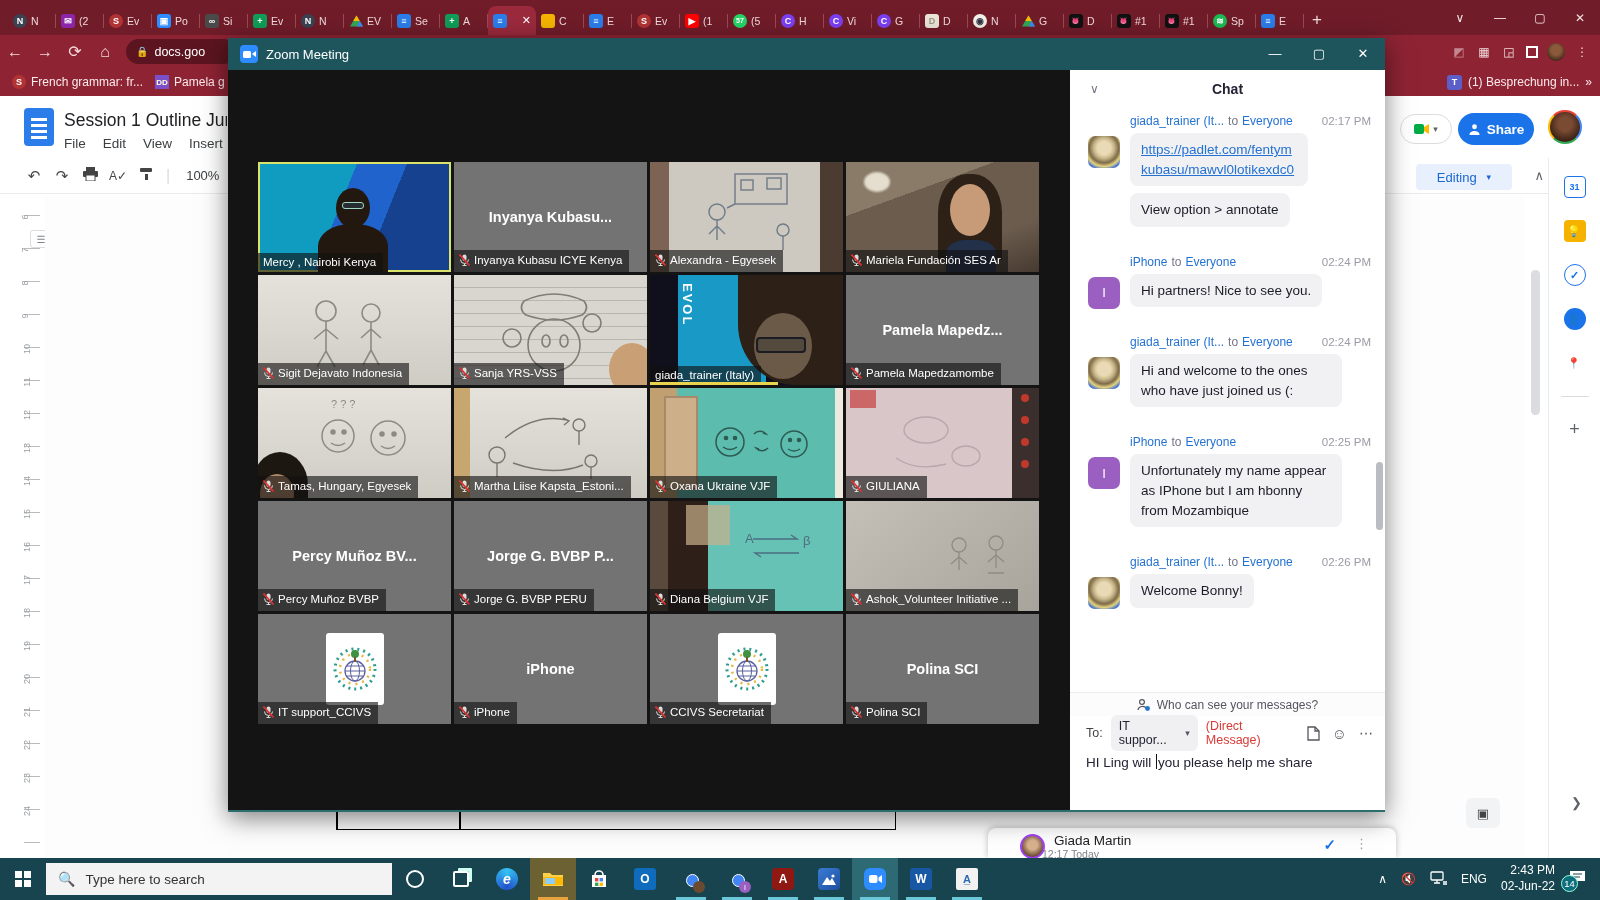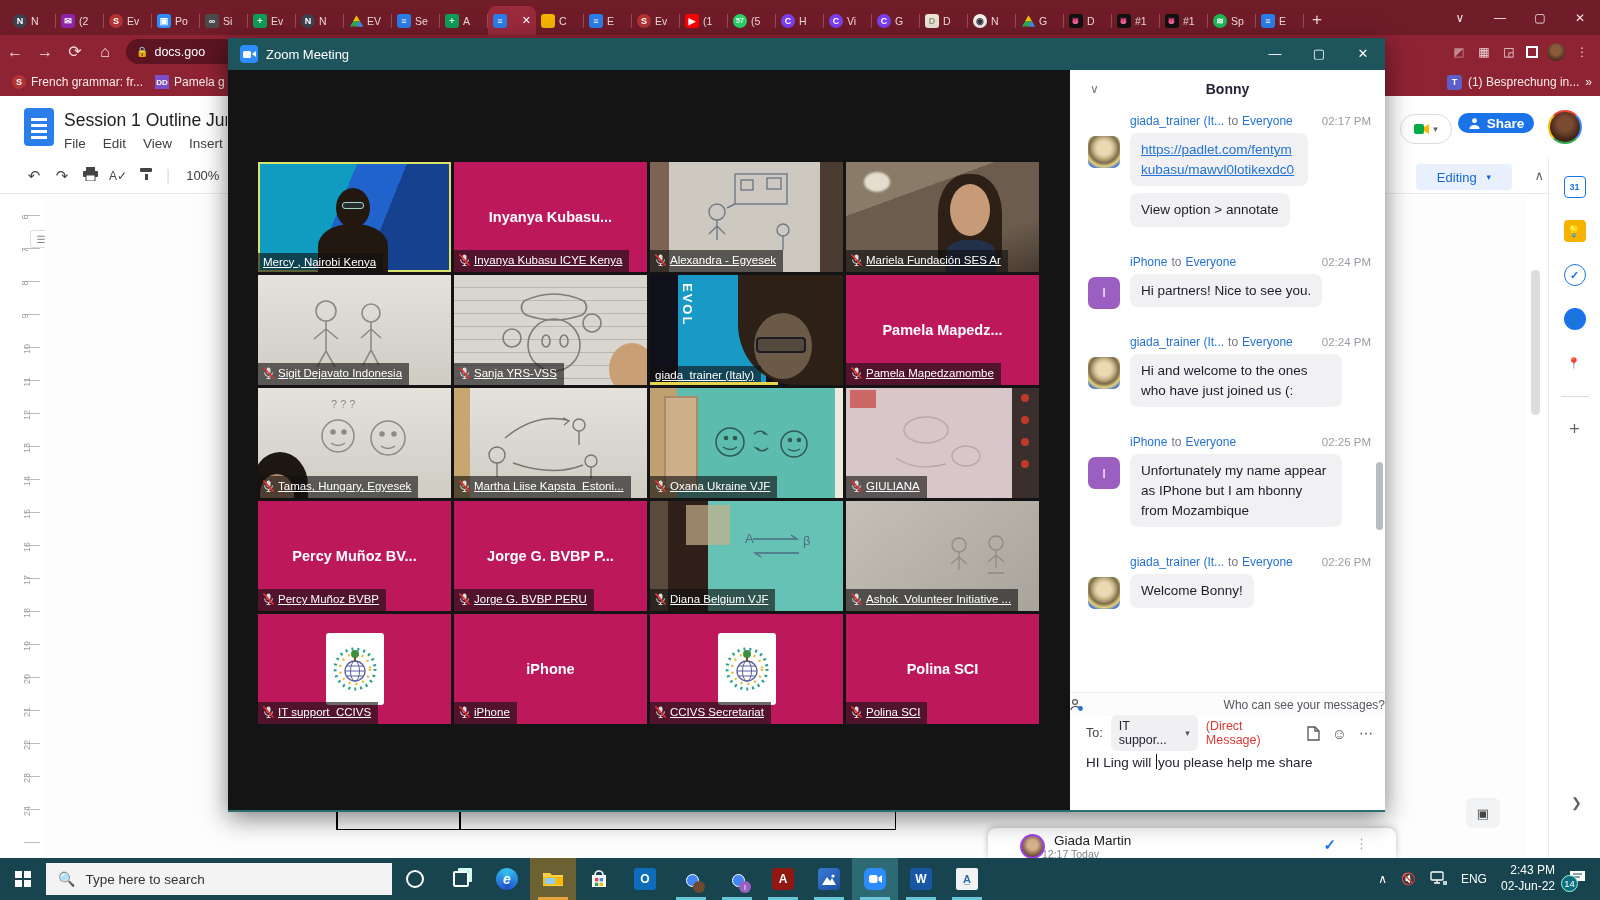--- a/index.html
+++ b/index.html
@@ -33,21 +33,21 @@
   .bmk { display:flex; align-items:center; gap:5px; margin-left:12px; white-space:nowrap; }
   .bmk-right { position:absolute; right:8px; top:0; height:28px; display:flex; align-items:center; gap:6px; }
 
   
   .docs { position:absolute; left:0; top:96px; width:1600px; height:762px; background:#fff; }
   .docs-icon { position:absolute; left:24px; top:12px; width:30px; height:38px; background:#2b7de9; border-radius:4px; }
   .docs-icon::after{ content:""; position:absolute; left:7px; top:10px; width:16px; height:2.5px; background:#fff; box-shadow:0 6px 0 #fff, 0 12px 0 #fff, 0 18px 0 #fff; }
   .docs-title { position:absolute; left:64px; top:14px; font-size:17.5px; color:#202124; white-space:nowrap; width:163px; overflow:hidden; }
   .docs-menu { position:absolute; left:64px; top:40px; display:flex; gap:17px; font-size:13.5px; color:#3c4043; width:165px; overflow:hidden; }
   .meet-pill { position:absolute; right:148px; top:18px; width:52px; height:30px; border:1px solid #dadce0; border-radius:15px; display:flex; align-items:center; justify-content:center; gap:3px; background:#fff; }
-  .share-btn { position:absolute; right:66px; top:17px; width:76px; height:20px; background:#1a73e8; color:#fff; border-radius:16px; display:flex; align-items:center; justify-content:center; gap:6px; font-size:13.5px; font-weight:bold; }
+  .share-btn { position:absolute; right:66px; top:17px; width:76px; height:32px; background:#1a73e8; color:#fff; border-radius:16px; display:flex; align-items:center; justify-content:center; gap:6px; font-size:13.5px; font-weight:bold; }
   .docs-avatar { position:absolute; right:18px; top:14px; width:34px; height:34px; border-radius:50%; background:radial-gradient(circle at 50% 40%, #7a4a33 30%, #3c2417 70%); border:2.5px solid; border-color:#ea4335 #4285f4 #34a853 #fbbc04; }
   .toolbar { position:absolute; left:0; top:62px; width:1600px; height:36px; background:#fff; border-bottom:1px solid #e8eaed; display:flex; align-items:center; color:#444; }
   .tool { width:28px; text-align:center; font-size:15px; }
   .zoom-dd { display:flex; align-items:center; gap:20px; font-size:13px; margin-left:10px; color:#3c4043; }
   .editing-pill { position:absolute; right:88px; top:68px; width:96px; height:26px; background:#e8f0fe; border-radius:4px; color:#1967d2; font-size:13px; display:flex; align-items:center; justify-content:center; gap:10px; }
   .collapse-up { position:absolute; right:56px; top:72px; color:#5f6368; font-size:13px; }
   .ruler { position:absolute; left:24px; top:104px; width:16px; height:658px; background:repeating-linear-gradient(to bottom,#fff 0 15px,#bbb 15px 16px, #fff 16px 33px); }
   .ruler .num { position:absolute; left:-2px; transform:rotate(-90deg); font-size:9px; color:#9aa0a6; }
   .outline-btn { position:absolute; left:30px; top:134px; width:22px; height:18px; border:1px solid #dadce0; border-radius:3px; color:#80868b; font-size:10px; display:flex; align-items:center; justify-content:center; }
   .page { position:absolute; left:45px; top:100px; right:75px; bottom:0; background:#fdfdfd; }
@@ -71,23 +71,23 @@
   .zoomwin { position:absolute; left:228px; top:38px; width:1157px; height:774px; box-shadow:0 6px 24px rgba(0,0,0,.5); display:flex; flex-direction:column; border-bottom:2px solid #2c6e6e; }
   .ztitle { height:32px; background:#1e545c; display:flex; align-items:center; color:#fff; font-size:13px; gap:8px; padding-left:12px; flex:none; }
   .zcam { width:18px; height:18px; background:#2d8cff; border-radius:4px; position:relative; }
   .zcam::after { content:""; position:absolute; left:3px; top:5.5px; width:8px; height:7px; background:#fff; border-radius:1.5px; }
   .zcam::before { content:""; position:absolute; right:2.2px; top:5.8px; border-top:3.2px solid transparent; border-bottom:3.2px solid transparent; border-right:4px solid #fff; }
   .zctrl { margin-left:auto; display:flex; height:32px; }
   .zctrl span { width:44px; text-align:center; line-height:32px; font-size:13px; }
   .zbody { flex:1; display:flex; min-height:0; }
   .varea { width:842px; background:#141414; position:relative; flex:none; }
   .vgrid { position:absolute; left:30px; top:92px; width:779px; display:grid; grid-template-columns:repeat(4,193px); grid-auto-rows:110px; gap:3px; }
-  .tile { position:relative; background:#be185d; overflow:hidden; }
+  .tile { position:relative; background:#737373; overflow:hidden; }
   .tile.activeb { outline:2px solid #d9e36b; outline-offset:-2px; }
-  .vlabel { position:absolute; left:0; bottom:0; max-width:96%; background:rgba(16,16,16,.62); color:#fff; font-size:11.5px; line-height:1; padding:4px 7px 4px 5px; display:flex; align-items:center; gap:4px; white-space:nowrap; overflow:hidden;text-decoration:underline; }
+  .vlabel { position:absolute; left:0; bottom:0; max-width:96%; background:rgba(16,16,16,.62); color:#fff; font-size:11.5px; line-height:1; padding:4px 7px 4px 5px; display:flex; align-items:center; gap:4px; white-space:nowrap; overflow:hidden; }
   .cname { position:absolute; inset:0; display:flex; align-items:center; justify-content:center; color:#fff; font-weight:bold; font-size:14.5px; padding:0 8px; text-align:center; }
   .yline { position:absolute; left:0; bottom:0; height:3px; width:128px; background:#e8d44d; }
   .micm { flex:none; }
 
   
   .bg-mercy { background:linear-gradient(112deg,#0f9cc0 0 42%,#2063cc 42% 63%,#15418f 63% 100%); }
   .bg-dim { background:linear-gradient(160deg,#8a7a68 0 30%,#6b5c4e 30% 70%,#473a30 100%); }
   .bg-held { background:linear-gradient(90deg,#7d6353 0 10%,#cdc9c0 10% 88%,#4b3b30 88%); }
   .bg-paper { background:linear-gradient(180deg,#e4e2db,#cfccc4); }
   .bg-notebook { background:repeating-linear-gradient(180deg,#d9d6cf 0 12px,#b9b6af 12px 13px); }
@@ -114,21 +114,21 @@
   .msg-head { display:flex; align-items:baseline; gap:4px; font-size:12px; margin-bottom:5px; white-space:nowrap; }
   .m-sender,.m-to { color:#2472d2; }
   .m-word { color:#747487; }
   .m-time { margin-left:auto; color:#9a9aa5; font-size:11.5px;padding-left:8px; }
   .m-avatar { position:absolute; left:0; top:22px; width:32px; height:32px; border-radius:7px; display:flex; align-items:center; justify-content:center; color:#fff; font-size:13px; }
   .av-giada { background:radial-gradient(circle at 50% 38%, #ead9b5 26%, #c9b88a 40%, #7d6a4b 58%, #e3d27e 72%, #3d6ed6 86%); }
   .av-purple { background:#9a5fc0; }
   .bubble { background:#f1f1f4; border-radius:8px; padding:7px 11px; font-size:13.5px; color:#1c1c28; max-width:212px; width:fit-content; margin-bottom:7px; line-height:1.45; }
   .bubble.link { color:#2472d2; text-decoration:underline; word-break:break-all; max-width:178px; }
   .chat-scroll { position:absolute; right:2px; top:392px; width:7px; height:68px; background:#b9bcc2; border-radius:4px; }
-  .privacy { flex:none; height:24px; border-top:1px solid #ececf1; display:flex; align-items:center; justify-content:space-between; gap:6px; color:#55555f; font-size:12px; background:#fcfcfd; }
+  .privacy { flex:none; height:24px; border-top:1px solid #ececf1; display:flex; align-items:center; justify-content:center; gap:6px; color:#55555f; font-size:12px; background:#fcfcfd; }
   .to-row { flex:none; height:34px; display:flex; align-items:center; gap:8px; padding:0 12px 0 16px; font-size:12.5px; color:#444; }
   .to-pill { background:#f0f0f3; border-radius:6px; padding:4px 8px; display:flex; gap:6px; align-items:center; color:#232333; }
   .dm { color:#d93a35; }
   .to-icons { margin-left:auto; display:flex; gap:12px; align-items:center; color:#55555f; font-size:14px; }
   .input-row { flex:none; padding:4px 16px 0 16px; font-size:13.5px; color:#232333; height:60px; }
   .caret { display:inline-block; width:1px; height:15px; background:#111; vertical-align:-2px; margin:0 1px; }
 
   
   .taskbar { position:absolute; left:0; top:858px; width:1600px; height:42px; background:#17444e; display:flex; align-items:center; z-index:50; }
   .startbtn { width:46px; height:42px; display:flex; align-items:center; justify-content:center; }
@@ -770,21 +770,21 @@
                   </svg></span>
                 <span>Polina SCI</span>
               </div>
             </div>
           </div>
       </div>
 
       <div class="chat">
         <div class="chat-head">
           <span class="chat-collapse">∨</span>
-          <span class="chat-title">Bonny</span>
+          <span class="chat-title">Chat</span>
         </div>
         <div class="msgs" id="msgs">
             <div class="msg">
               <div class="msg-head">
                 <span class="m-sender">giada_trainer (It...</span>
                 <span class="m-word">to</span>
                 <span class="m-to">Everyone</span>
                 <span class="m-time">02:17 PM</span>
               </div>
               <div class="m-avatar av-giada"></div>

